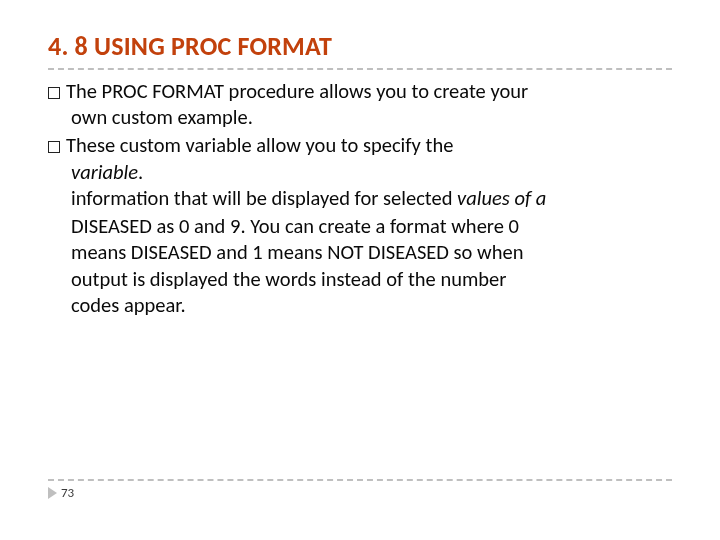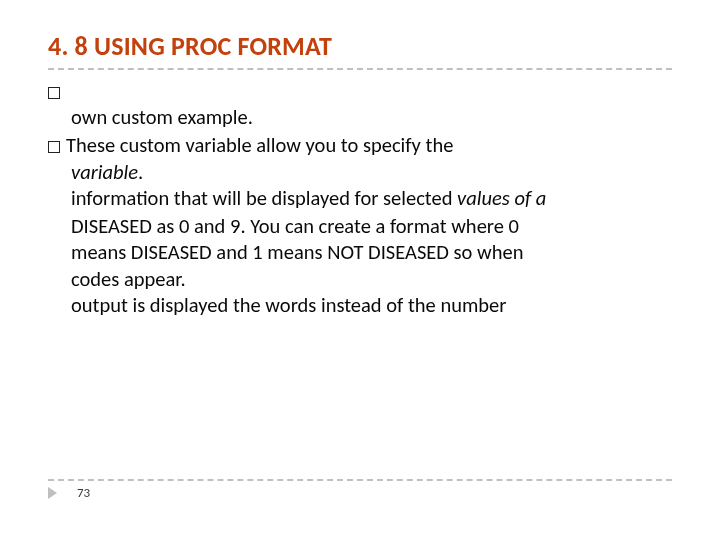--- a/index.html
+++ b/index.html
@@ -51,21 +51,21 @@
     bottom: 40px;
   }
   .footer-rule {
     border: none;
     border-top: 2px dashed #bfbfbf;
     margin-bottom: 4px;
   }
   .footer-row {
     display: flex;
     align-items: center;
-    gap: 20px;
+    gap: 4px;
   }
   .arrow {
     width: 0; height: 0;
     border-top: 6px solid transparent;
     border-bottom: 6px solid transparent;
     border-left: 9px solid #bfbfbf;
   }
   .pagenum {
     font-size: 13px;
     color: #3a3a3a;
@@ -76,42 +76,42 @@
 <body>
 
 <div class="slide">
   <h1 class="title">4. 8 USING PROC FORMAT</h1>
   <hr class="rule">
 
   <div class="bullets">
 
     <div class="bullet">
       <div class="b1">
-        <span class="bmark"></span>
+        <span class="bmark"></span><span>The PROC FORMAT procedure allows you to create your</span>
       </div>
       <div class="cont">own custom example.</div>
     </div>
 
     <div class="bullet">
       <div class="b1">
         <span class="bmark"></span><span>These custom variable allow you to specify the</span>
       </div>
       <div class="cont">
         <em class="iword">variable</em><span>.</span>
       </div>
       <div class="cont">
         <span>information that will be displayed for selected </span><em class="iword">values of a</em>
       </div>
     </div>
 
     <div class="bullet">
       <div class="cont">DISEASED as 0 and 9. You can create a format where 0</div>
       <div class="cont">means DISEASED and 1 means NOT DISEASED so when</div>
+      <div class="cont">output is displayed the words instead of the number</div>
       <div class="cont">codes appear.</div>
-      <div class="cont">output is displayed the words instead of the number</div>
     </div>
 
   </div>
 </div>
 
 <div class="footer">
   <hr class="footer-rule">
   <div class="footer-row">
     <div class="arrow"></div>
     <div class="pagenum">73</div>

